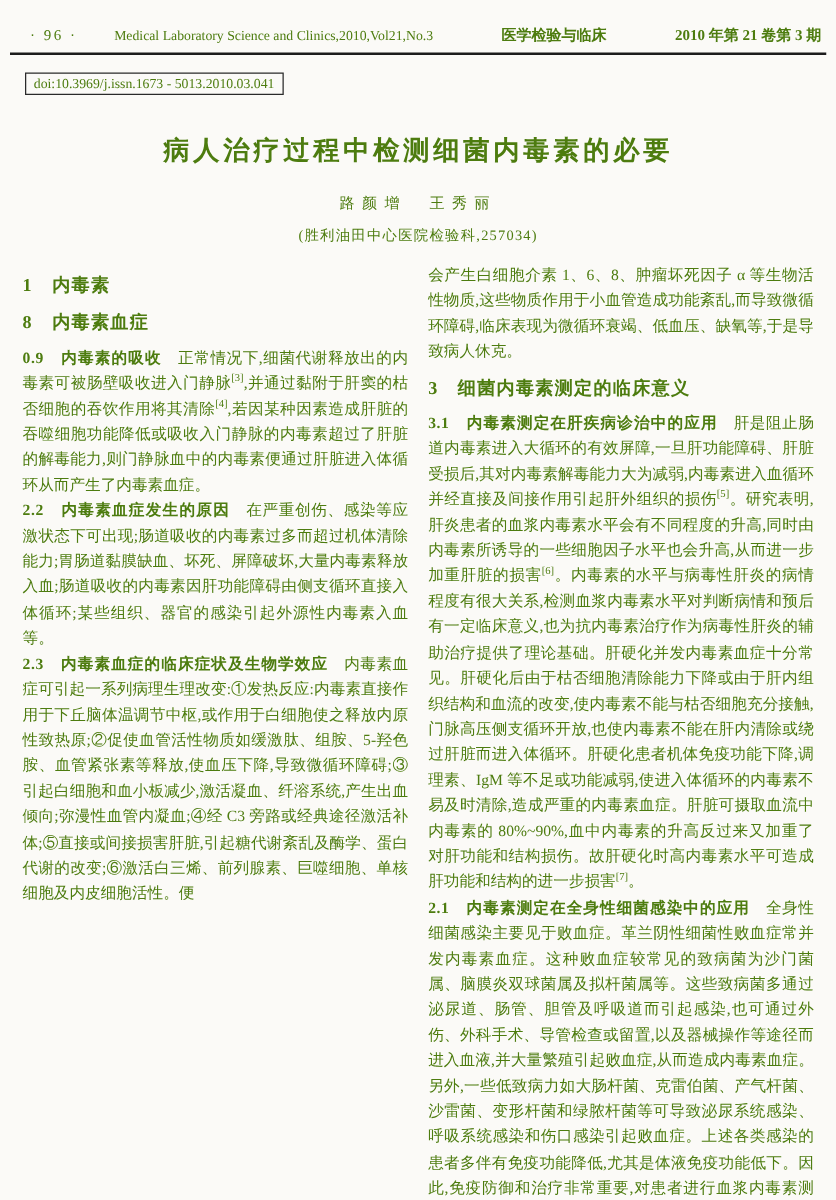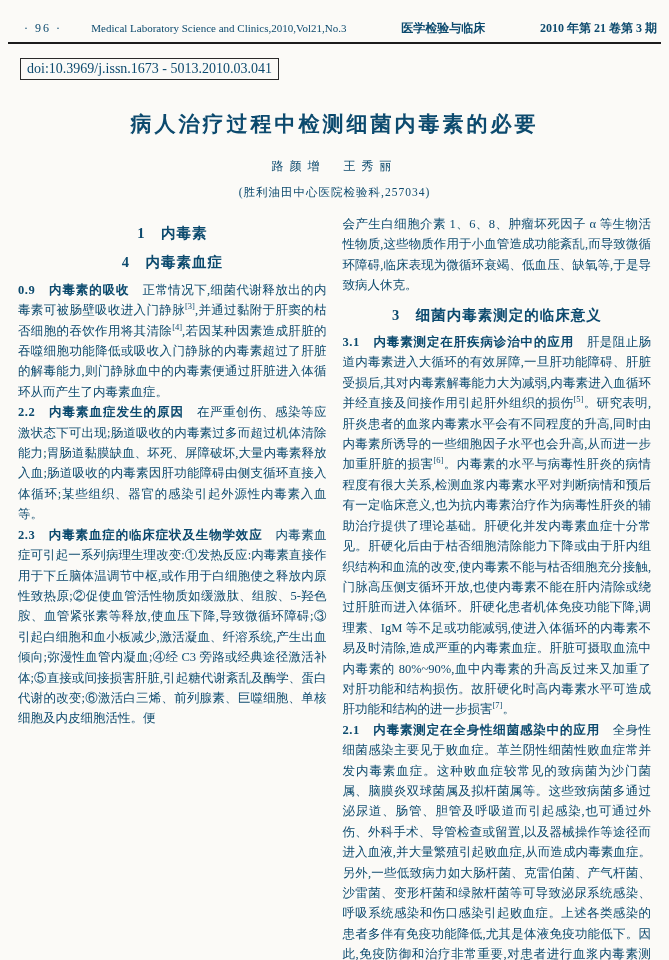--- a/index.html
+++ b/index.html
@@ -2,42 +2,42 @@
 <html><head>
 <meta charset="utf-8">
 <style>
   html,body{margin:0;padding:0;}
   body{background:#888;}
   .page{
     position:relative;
     width:669px;height:960px;
     margin:0 auto;
     background:#fbfaf7;
-    color:#0c4a6e;
+    color:#4d7c0f;
     font-family:"Liberation Serif", serif;
     overflow:hidden;
     box-sizing:border-box;
   }
   .page-header{
     display:flex;
     align-items:baseline;
     justify-content:space-between;
     margin:20px 8px 0 8px;
     padding:0 4px 5px 16px;
     border-bottom:2px solid #1c1c1c;
   }
   .page-number{font-size:12px;letter-spacing:2px;}
   .journal-line{font-size:11px;white-space:nowrap;}
   .journal-line .cn{font-weight:bold;font-size:12px;margin-left:8px;padding-left:44px;}
   .doi-box{
     display:inline-block;
     margin:14px 0 0 20px;
     border:1px solid #2a2a2a;
     padding:2px 6px;
-    font-size:14px;
+    font-size:11px;
     font-family:"Liberation Serif", serif;
   }
   .article-title{
     margin:30px 0 0 0;
     text-align:center;
     font-size:21px;
     font-weight:bold;
     letter-spacing:3px;
   }
   .article-authors{
@@ -62,21 +62,21 @@
     flex:1 1 0;
     min-width:0;
     text-align:justify;
     font-size:12.5px;
     line-height:20.4px;
   }
   .section-heading{
     font-weight:bold;
     font-size:14.5px;
     margin:9px 0 7px 0;
-    text-align:center;
+    text-align:left;
     letter-spacing:1px;
   }
   .para{margin:0;}
   .para.indent{text-indent:2em;}
   .para .lead{letter-spacing:0.5px;}
   sup{font-size:8.5px;line-height:0;}
 </style>
 </head>
 <body>
 
@@ -95,21 +95,21 @@
 
   <h1 class="article-title">病人治疗过程中检测细菌内毒素的必要</h1>
 
   <div class="article-authors">路颜增　王秀丽</div>
 
   <div class="article-affiliation">(胜利油田中心医院检验科,257034)</div>
 
   <div class="columns">
     <div class="col">
         <div class="section-heading">1　内毒素</div>
-        <div class="section-heading">4　内毒素血症</div>
+        <div class="section-heading">8　内毒素血症</div>
         <p class="para"><b class="lead">0.9　内毒素的吸收</b>　正常情况下,细菌代谢释放出的内毒素可被肠壁吸收进入门静脉<sup>[3]</sup>,并通过黏附于肝窦的枯否细胞的吞饮作用将其清除<sup>[4]</sup>,若因某种因素造成肝脏的吞噬细胞功能降低或吸收入门静脉的内毒素超过了肝脏的解毒能力,则门静脉血中的内毒素便通过肝脏进入体循环从而产生了内毒素血症。</p>
         <p class="para"><b class="lead">2.2　内毒素血症发生的原因</b>　在严重创伤、感染等应激状态下可出现;肠道吸收的内毒素过多而超过机体清除能力;胃肠道黏膜缺血、坏死、屏障破坏,大量内毒素释放入血;肠道吸收的内毒素因肝功能障碍由侧支循环直接入体循环;某些组织、器官的感染引起外源性内毒素入血等。</p>
         <p class="para"><b class="lead">2.3　内毒素血症的临床症状及生物学效应</b>　内毒素血症可引起一系列病理生理改变:①发热反应:内毒素直接作用于下丘脑体温调节中枢,或作用于白细胞使之释放内原性致热原;②促使血管活性物质如缓激肽、组胺、5-羟色胺、血管紧张素等释放,使血压下降,导致微循环障碍;③引起白细胞和血小板减少,激活凝血、纤溶系统,产生出血倾向;弥漫性血管内凝血;④经 C3 旁路或经典途径激活补体;⑤直接或间接损害肝脏,引起糖代谢紊乱及酶学、蛋白代谢的改变;⑥激活白三烯、前列腺素、巨噬细胞、单核细胞及内皮细胞活性。便</p>
       </div>
     <div class="col">
         <p class="para">会产生白细胞介素 1、6、8、肿瘤坏死因子 α 等生物活性物质,这些物质作用于小血管造成功能紊乱,而导致微循环障碍,临床表现为微循环衰竭、低血压、缺氧等,于是导致病人休克。</p>
         <div class="section-heading">3　细菌内毒素测定的临床意义</div>
         <p class="para"><b class="lead">3.1　内毒素测定在肝疾病诊治中的应用</b>　肝是阻止肠道内毒素进入大循环的有效屏障,一旦肝功能障碍、肝脏受损后,其对内毒素解毒能力大为减弱,内毒素进入血循环并经直接及间接作用引起肝外组织的损伤<sup>[5]</sup>。研究表明,肝炎患者的血浆内毒素水平会有不同程度的升高,同时由内毒素所诱导的一些细胞因子水平也会升高,从而进一步加重肝脏的损害<sup>[6]</sup>。内毒素的水平与病毒性肝炎的病情程度有很大关系,检测血浆内毒素水平对判断病情和预后有一定临床意义,也为抗内毒素治疗作为病毒性肝炎的辅助治疗提供了理论基础。肝硬化并发内毒素血症十分常见。肝硬化后由于枯否细胞清除能力下降或由于肝内组织结构和血流的改变,使内毒素不能与枯否细胞充分接触,门脉高压侧支循环开放,也使内毒素不能在肝内清除或绕过肝脏而进入体循环。肝硬化患者机体免疫功能下降,调理素、IgM 等不足或功能减弱,使进入体循环的内毒素不易及时清除,造成严重的内毒素血症。肝脏可摄取血流中内毒素的 80%~90%,血中内毒素的升高反过来又加重了对肝功能和结构损伤。故肝硬化时高内毒素水平可造成肝功能和结构的进一步损害<sup>[7]</sup>。</p>
         <p class="para"><b class="lead">2.1　内毒素测定在全身性细菌感染中的应用</b>　全身性细菌感染主要见于败血症。革兰阴性细菌性败血症常并发内毒素血症。这种败血症较常见的致病菌为沙门菌属、脑膜炎双球菌属及拟杆菌属等。这些致病菌多通过泌尿道、肠管、胆管及呼吸道而引起感染,也可通过外伤、外科手术、导管检查或留置,以及器械操作等途径而进入血液,并大量繁殖引起败血症,从而造成内毒素血症。另外,一些低致病力如大肠杆菌、克雷伯菌、产气杆菌、沙雷菌、变形杆菌和绿脓杆菌等可导致泌尿系统感染、呼吸系统感染和伤口感染引起败血症。上述各类感染的患者多伴有免疫功能降低,尤其是体液免疫功能低下。因此,免疫防御和治疗非常重要,对患者进行血浆内毒素测定,可以指导治疗,及时控制感染。</p>
       </div>

